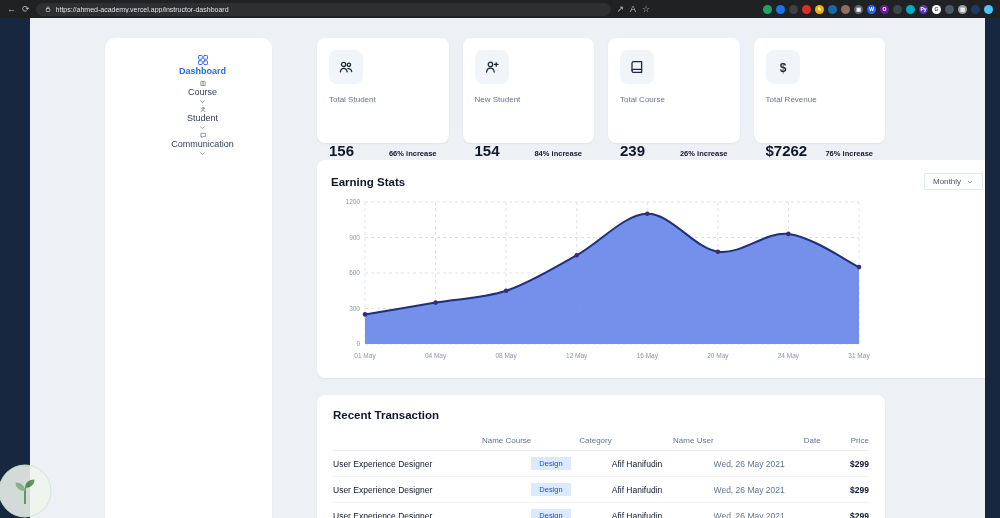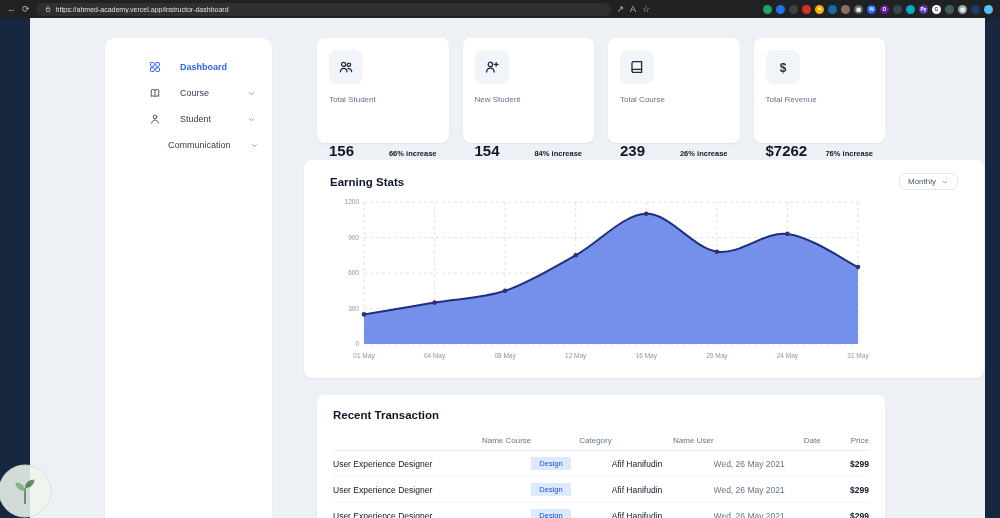--- a/index.html
+++ b/index.html
@@ -19,42 +19,42 @@
     display:flex;align-items:center;justify-content:center;font-weight:bold;color:#fff;}
 
   
   .page{position:absolute;top:18px;left:0;right:0;bottom:0;background:#17273f;}
   .content{position:absolute;left:30px;right:15px;top:0;bottom:0;background:#edf1f6;overflow:hidden;}
   .card{background:#fff;border-radius:8px;box-shadow:0 1px 2px rgba(15,23,42,.06);}
 
   
   .sidebar{position:absolute;left:75px;top:20px;bottom:0;width:167px;background:#fff;
     border-radius:10px 10px 0 0;box-shadow:0 1px 2px rgba(15,23,42,.06);padding-top:16px;}
-  .side-item{display:flex;align-items:center;gap:19px;height:26px;padding:0 16px 0 44px;
-    font-size:9px;color:#334155;cursor:pointer;}
+  .side-item{display:flex;align-items:center;gap:0;height:26px;padding:0 16px 0 44px;
+    font-size:9px;color:#334155;cursor:pointer;flex-direction:column;}
   .side-item.active{color:#2f66eb;font-weight:bold;}
   .side-label{flex:1;}
   .side-chev{display:flex;}
 
   
   .stats-row{position:absolute;left:287px;top:20px;width:568px;display:flex;gap:14px;}
   .stat-card{flex:1;height:105px;padding:12px;}
   .stat-icon{width:34px;height:34px;border-radius:8px;background:#f1f5f9;
     display:flex;align-items:center;justify-content:center;}
   .stat-label{margin-top:11px;font-size:8px;color:#64748b;}
   .stat-bottom{display:flex;align-items:baseline;justify-content:space-between;margin-top:3px;}
   .stat-value{font-size:15px;font-weight:bold;color:#0f172a;}
   .stat-change{font-size:7.5px;font-weight:bold;color:#0f172a;margin-top:42px;}
 
   
-  .earning-card{position:absolute;left:274px;top:142px;width:680px;height:218px;padding:13px 26px;}
+  .earning-card{position:absolute;left:287px;top:142px;width:680px;height:218px;padding:13px 14px;}
   .card-head{display:flex;justify-content:space-between;align-items:center;}
   .card-title{font-size:11.5px;font-weight:bold;color:#0f172a;}
   .period-select{display:flex;align-items:center;gap:5px;border:1px solid #e2e8f0;background:#fff;
-    border-radius:6px;padding:3px 8px;font-size:8px;color:#475569;font-family:inherit;cursor:pointer;}
+    border-radius:1px;padding:3px 8px;font-size:8px;color:#475569;font-family:inherit;cursor:pointer;}
   .chart-wrap{margin-top:4px;}
   .grid{stroke:#dde2ea;stroke-width:1;stroke-dasharray:3 3;}
   .tick{font-size:6.5px;fill:#8a93a6;font-family:"Liberation Sans",sans-serif;}
 
   
   .trans-card{position:absolute;left:287px;top:377px;width:568px;height:185px;padding:14px 16px;}
   .trans-card table{width:100%;border-collapse:collapse;margin-top:10px;table-layout:fixed;}
   .trans-card th{font-size:8px;color:#64748b;font-weight:normal;text-align:right;
     padding:5px 0;border-bottom:1px solid #e9edf3;}
   .trans-card td{font-size:8.5px;color:#0f172a;padding:6px 0;border-bottom:1px solid #f1f4f8;

